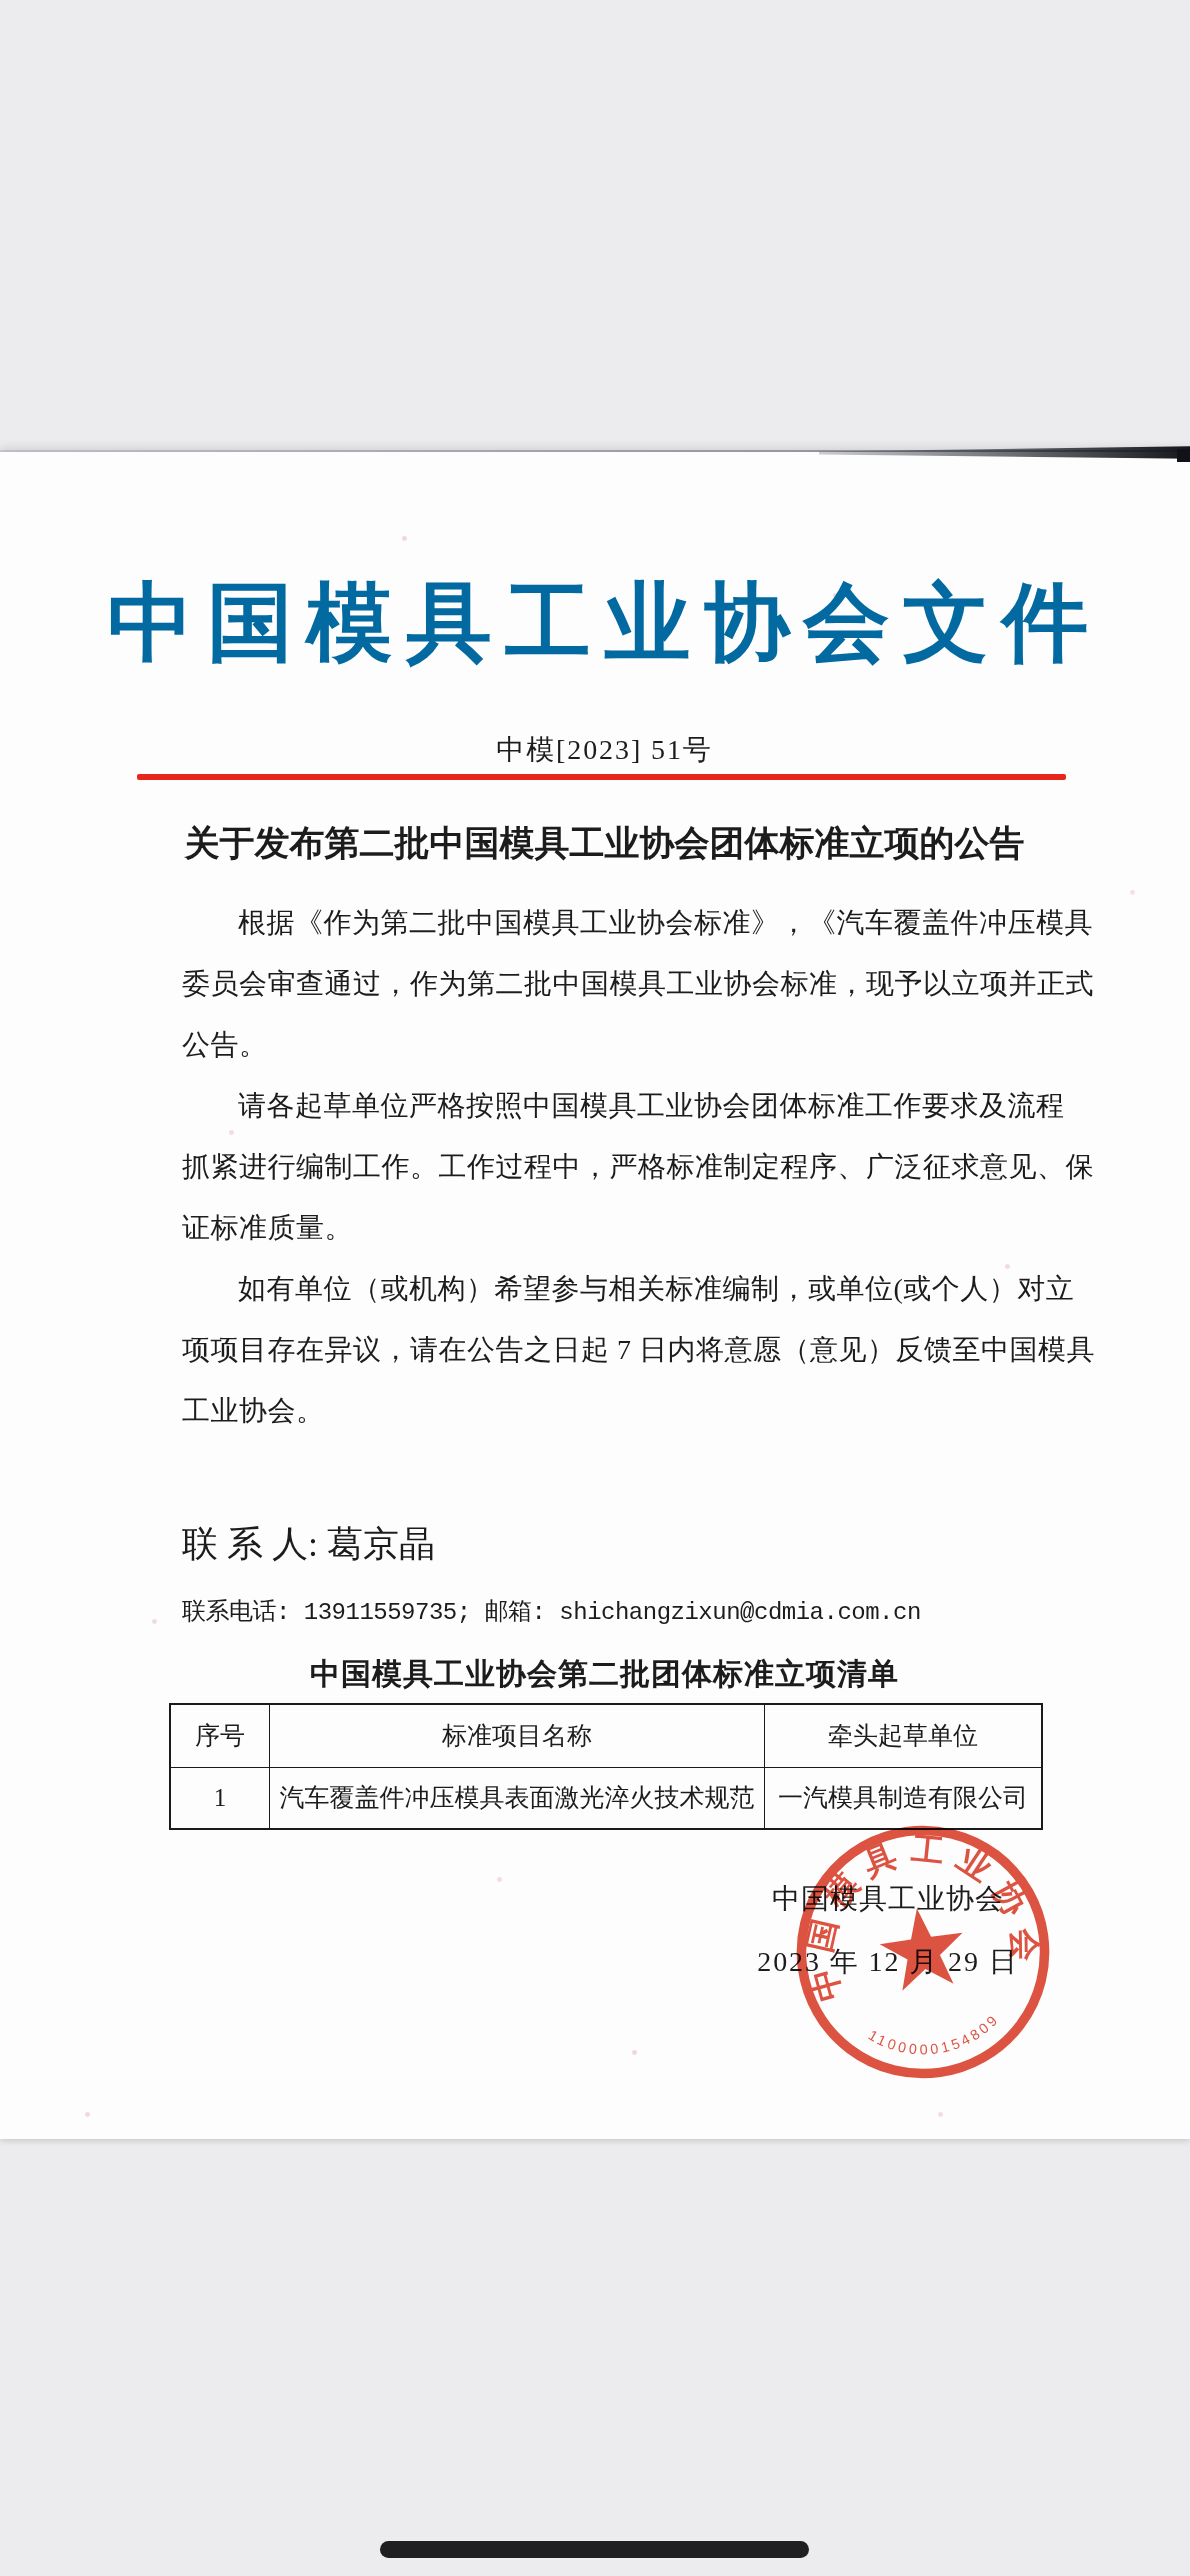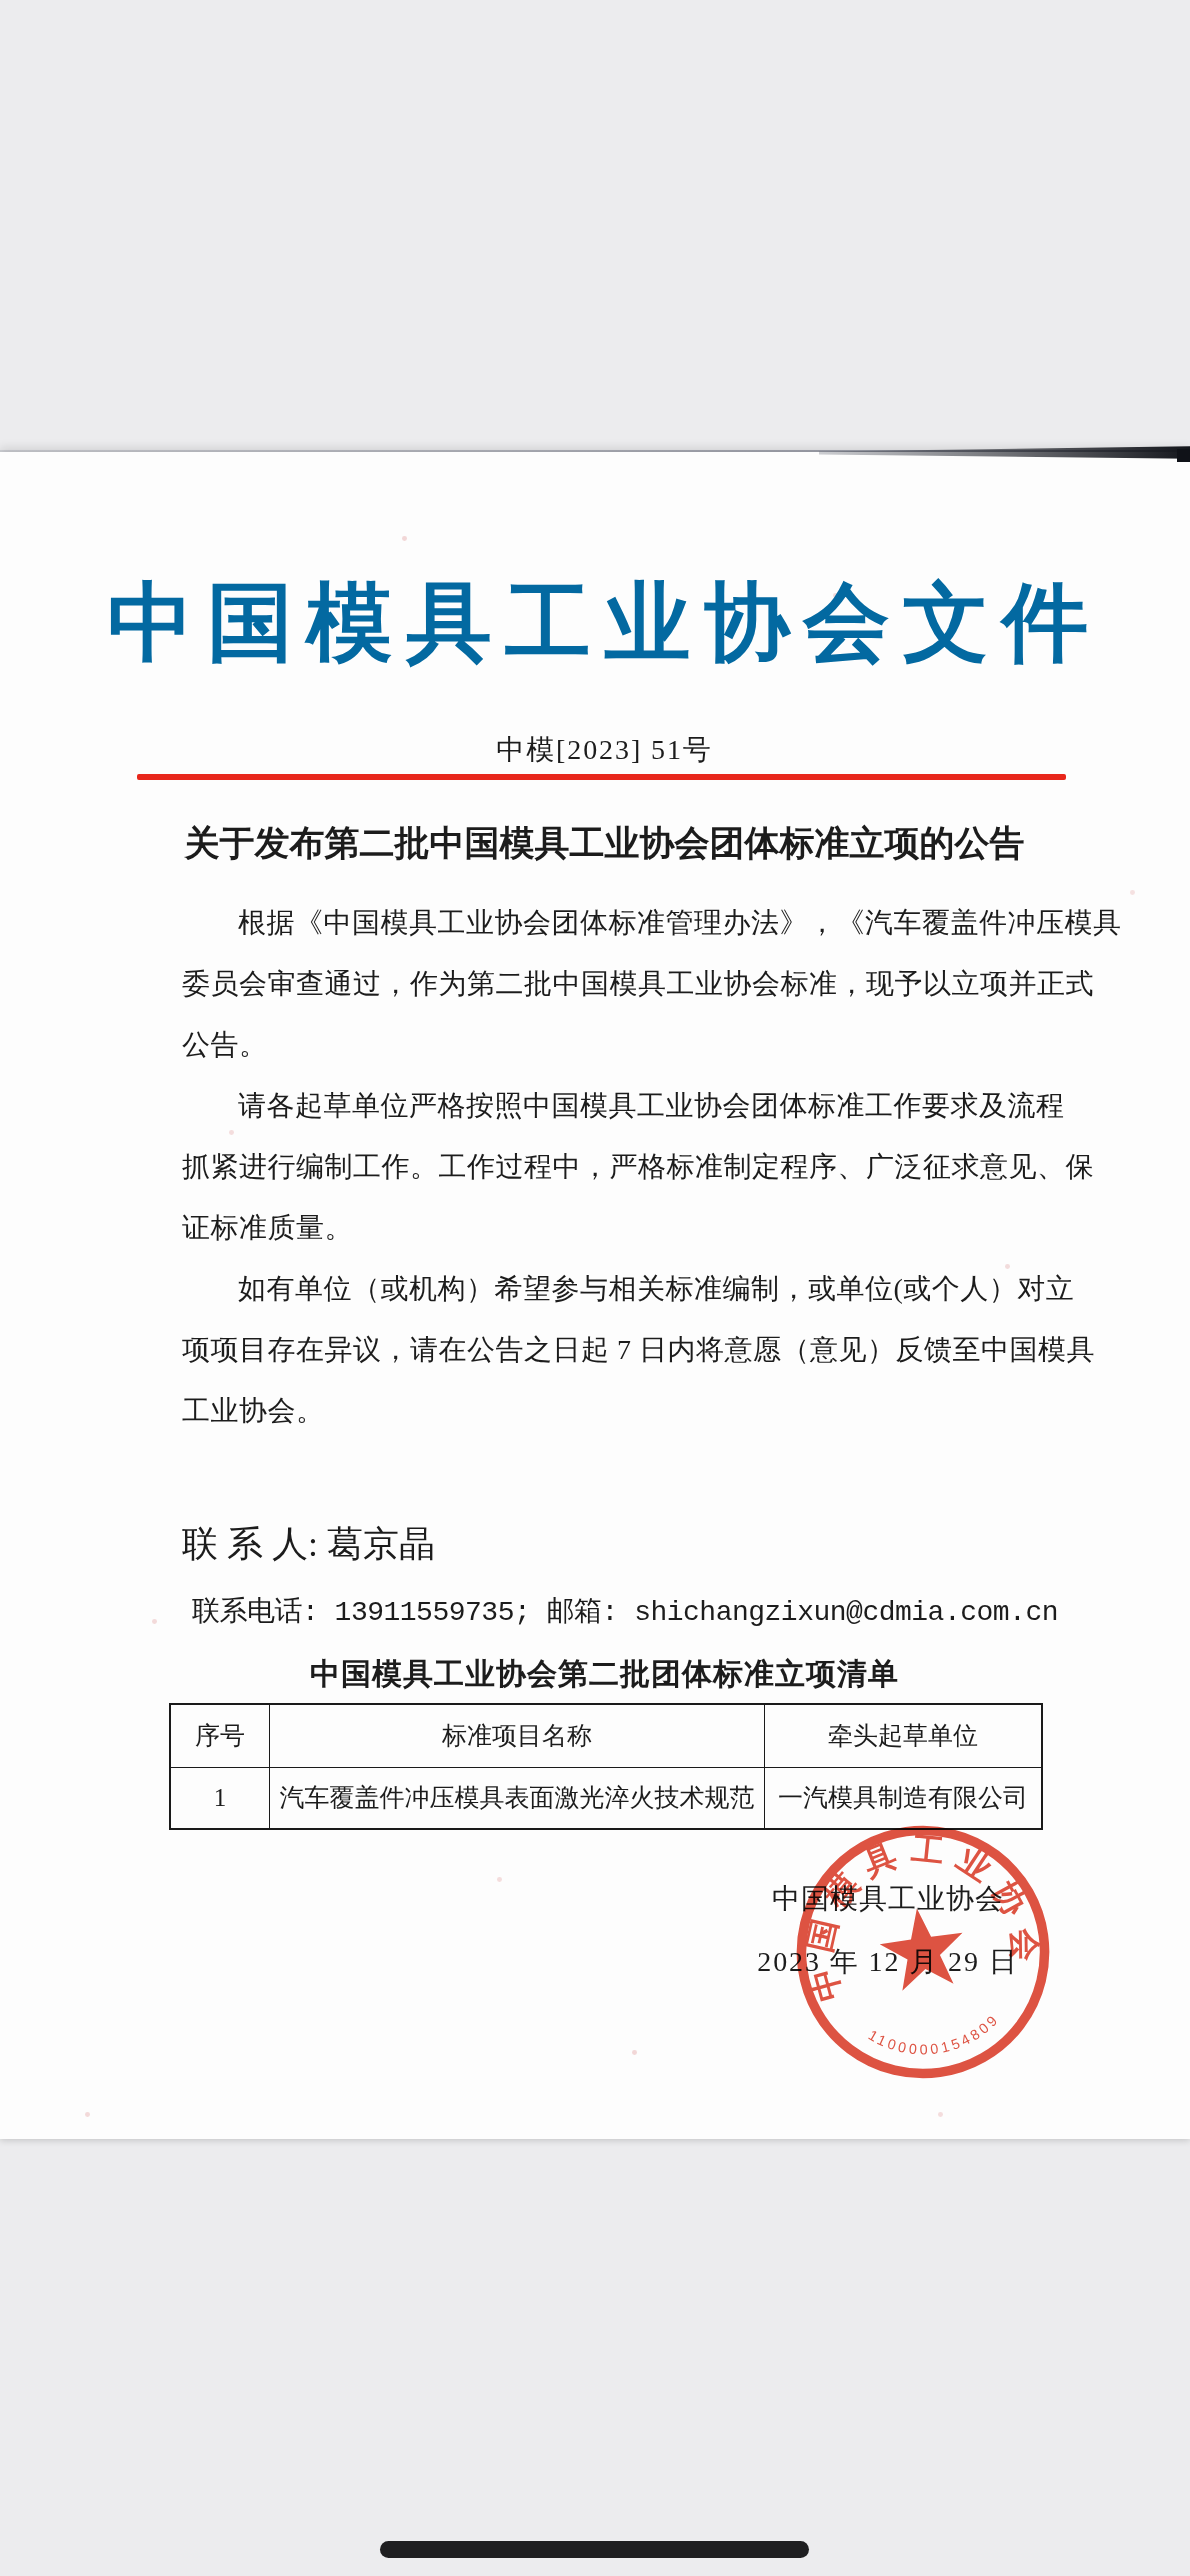--- a/index.html
+++ b/index.html
@@ -37,21 +37,21 @@
     background:#e8261b;border-radius:1.9px;
   }
   .announcement-heading{
     top:820px;font-size:35px;font-weight:bold;line-height:48px;letter-spacing:0px;
   }
   .body-block{position:absolute;left:182px;top:892px;width:891px;}
   .body-line{height:61px;line-height:61px;font-size:28px;letter-spacing:0.5px;white-space:nowrap;}
   .body-line.indent{padding-left:56px;}
   .contact-person{position:absolute;left:182px;top:1514px;height:61px;line-height:61px;font-size:36px;white-space:nowrap;}
   .contact-phone{
-    position:absolute;left:192px;top:1582px;height:61px;line-height:61px;font-size:28px;white-space:nowrap;
+    position:absolute;left:182px;top:1582px;height:61px;line-height:61px;font-size:24px;white-space:nowrap;
     font-family:"Liberation Mono","DejaVu Sans Mono","Liberation Serif",serif;letter-spacing:-0.5px;
   }
   .table-caption{top:1643px;font-size:30px;font-weight:bold;line-height:61px;letter-spacing:1px;}
   .standards-table{
     position:absolute;left:169px;top:1703px;width:826px;height:127px;
     border:2.9px solid #1a1a1a;box-sizing:border-box;border-collapse:collapse;table-layout:fixed;
     font-size:25px;z-index:3;background:transparent;
   }
   .standards-table td{
     border:1.9px solid #1a1a1a;text-align:center;vertical-align:middle;
@@ -99,21 +99,21 @@
 <div class="scan-corner"></div>
 <span class="scan-noise"></span>
 
 <div class="center-wrap masthead-title">中国模具工业协会文件</div>
 <div class="center-wrap doc-number">中模[2023] 51号</div>
 <div class="red-divider"></div>
 
 <div class="center-wrap announcement-heading">关于发布第二批中国模具工业协会团体标准立项的公告</div>
 
 <div class="body-block">
-  <div class="body-line indent">根据《中国模具工业协会团体标准管理办法》，《汽车覆盖件冲压模具</div>
+  <div class="body-line indent">根据《作为第二批中国模具工业协会标准》，《汽车覆盖件冲压模具</div>
   <div class="body-line">委员会审查通过，作为第二批中国模具工业协会标准，现予以立项并正式</div>
   <div class="body-line">公告。</div>
   <div class="body-line indent">请各起草单位严格按照中国模具工业协会团体标准工作要求及流程</div>
   <div class="body-line">抓紧进行编制工作。工作过程中，严格标准制定程序、广泛征求意见、保</div>
   <div class="body-line">证标准质量。</div>
   <div class="body-line indent">如有单位（或机构）希望参与相关标准编制，或单位(或个人）对立</div>
   <div class="body-line">项项目存在异议，请在公告之日起 7 日内将意愿（意见）反馈至中国模具</div>
   <div class="body-line">工业协会。</div>
 </div>
 

